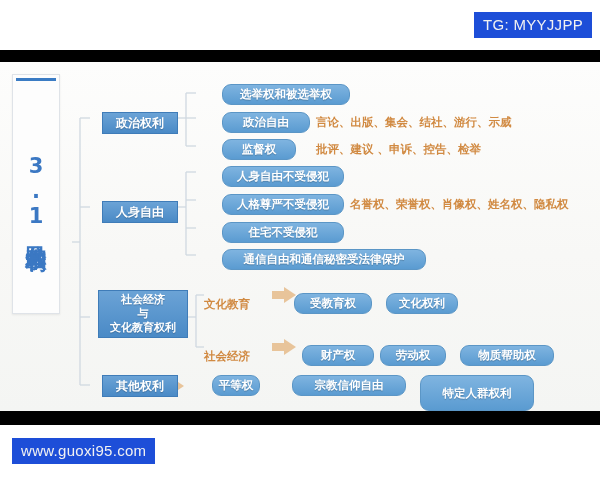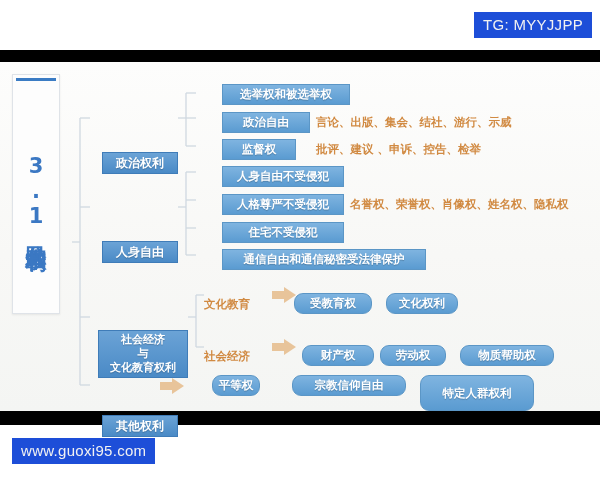--- a/index.html
+++ b/index.html
@@ -105,26 +105,25 @@
     text-align: center;
     font-family: "DejaVu Sans", "Liberation Sans", sans-serif;
     text-shadow: 0 1px 1px rgba(0,0,0,.22);
     white-space: nowrap;
   }
   .lvl1 {
     background: linear-gradient(180deg,#6ba3d6 0%,#4a8ac6 100%);
     border: 1px solid #3f7cb8;
     font-size: 12px;
     line-height: 14px;
-    margin-top: 40px;
   }
   .lvl2 {
     background: linear-gradient(180deg,#7fb4e0 0%,#5a9bd1 100%);
     border: 1px solid #5b96c6;
-    border-radius: 0;
+    border-radius: 9px;
     font-size: 11.5px;
     line-height: 13px;
   }
   .lvl3 {
     background: linear-gradient(180deg,#7fb4e0 0%,#5a9bd1 100%);
     border: 1px solid #5b96c6;
     border-radius: 9px;
     font-size: 11.5px;
     line-height: 13px;
   }

